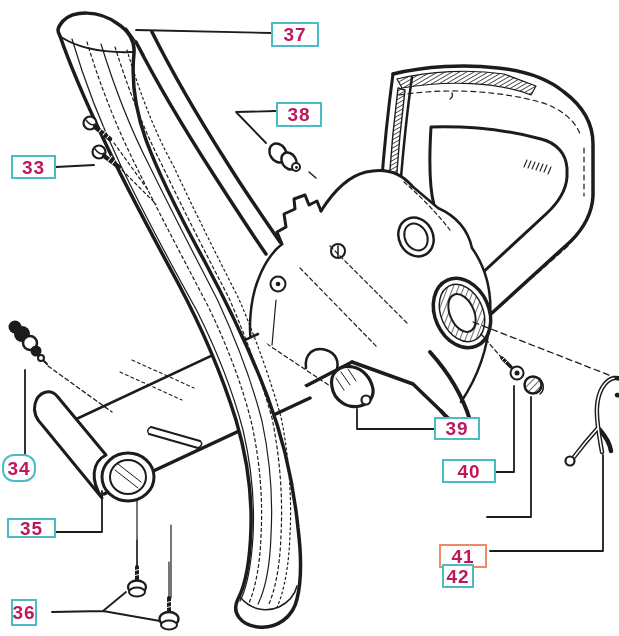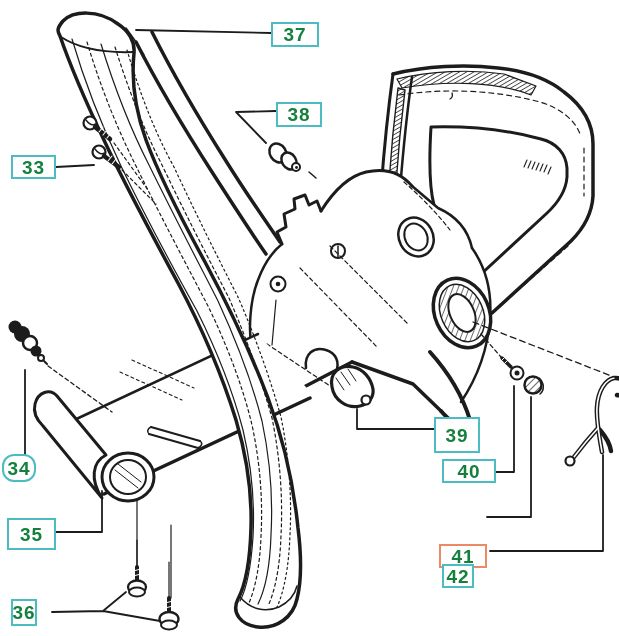--- a/index.html
+++ b/index.html
@@ -9,21 +9,21 @@
     background:var(--background,#fff);
     font-family:"Liberation Sans",sans-serif;
     overflow:hidden;
   }
   .stage svg{position:absolute;left:0;top:0;color:var(--line,#1c1c1c);}
   .callout{
     position:absolute;
     box-sizing:border-box;
     background:#fff;
     border:2px solid var(--teal,#4cbcc3);
-    color:#15803d;
+    color:#be185d;
     font-weight:bold;
     font-size:19px;
     letter-spacing:1px;
     display:flex;align-items:center;justify-content:center;
     line-height:1;
     cursor:pointer;
     user-select:none;
   }
   .callout[data-style="orange"]{border-color:var(--orange,#ec8a63);margin-top:40px;}
 </style>
@@ -203,22 +203,22 @@
     <path d="M 276,111 L 236,112 L 266,143"></path>
     <path d="M 434,429 L 357,429 L 357,409"></path>
     <path d="M 488,472 L 514,472 L 514,386"></path>
     <path d="M 487,517 L 531,517 L 531,397"></path>
     <path d="M 490,551 L 603,551 L 603,455"></path>
   </g>
 </svg>
 
 <div class="callout" style="left:11px;top:155px;width:45px;height:24px;" data-style="teal">33</div>
 <div class="callout" style="left:2px;top:454px;width:34px;height:28px;border-radius:12px;" data-style="teal">34</div>
-<div class="callout" style="left:7px;top:518px;width:49px;height:32px;" data-style="teal">35</div>
+<div class="callout" style="left:7px;top:518px;width:49px;height:20px;" data-style="teal">35</div>
 <div class="callout" style="left:11px;top:599px;width:26px;height:27px;" data-style="teal">36</div>
 <div class="callout" style="left:271px;top:22px;width:48px;height:25px;" data-style="teal">37</div>
 <div class="callout" style="left:276px;top:102px;width:46px;height:25px;" data-style="teal">38</div>
-<div class="callout" style="left:434px;top:417px;width:46px;height:36px;" data-style="teal">39</div>
+<div class="callout" style="left:434px;top:417px;width:46px;height:23px;" data-style="teal">39</div>
 <div class="callout" style="left:442px;top:459px;width:54px;height:24px;" data-style="teal">40</div>
 <div class="callout" style="left:439px;top:504px;width:48px;height:24px;" data-style="orange">41</div>
 <div class="callout" style="left:442px;top:564px;width:32px;height:24px;" data-style="teal">42</div>
 
 </div>
 
 </body></html>

